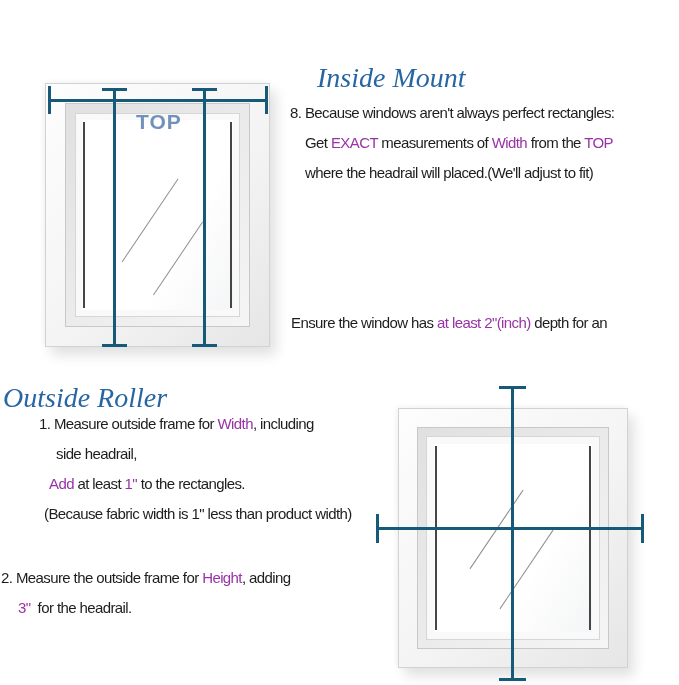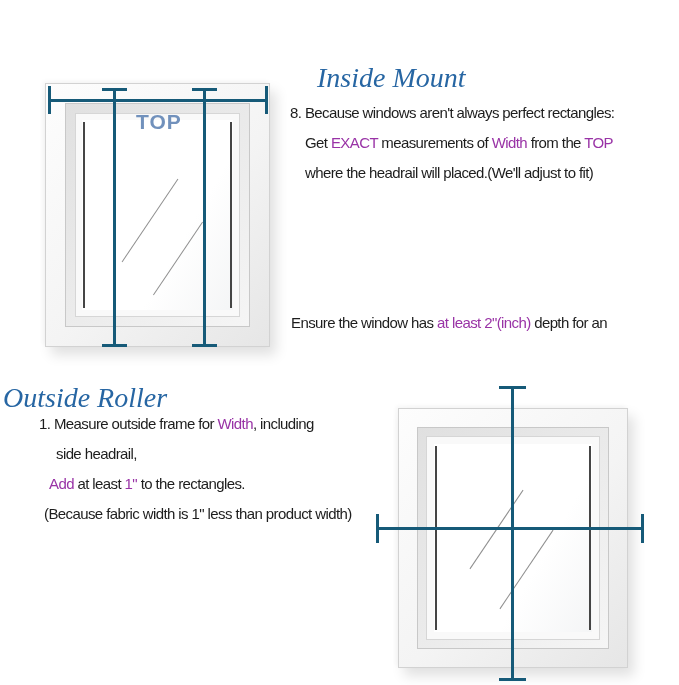--- a/index.html
+++ b/index.html
@@ -160,20 +160,24 @@
 
   <div class="heading" id="outside-heading">Outside Roller</div>
 
   <div class="textblock" id="outside-item1">
     <div class="line"><span>1. Measure outside frame for </span><span class="purple">Width</span><span>, including</span></div>
     <div class="line ind17">side headrail,</div>
     <div class="line ind10"><span class="purple">Add</span><span> at least </span><span class="purple">1"</span><span> to the rectangles.</span></div>
     <div class="line ind5">(Because fabric width is 1" less than product width)</div>
   </div>
 
+  <div class="textblock" id="outside-item2">
+    <div class="line"><span>2. Measure the outside frame for </span><span class="purple">Height</span><span>, adding</span></div>
+    <div class="line ind17"><span class="purple">3"</span><span>  for the headrail.</span></div>
+  </div>
 
 
   <div class="window win-b">
     <div class="w-outer"></div>
     <div class="w-bevel"></div>
     <div class="w-inner"></div>
     <div class="w-glass">
       <div class="sash sash-l"></div>
       <div class="sash sash-r"></div>
       <div class="refl refl-1"></div>

